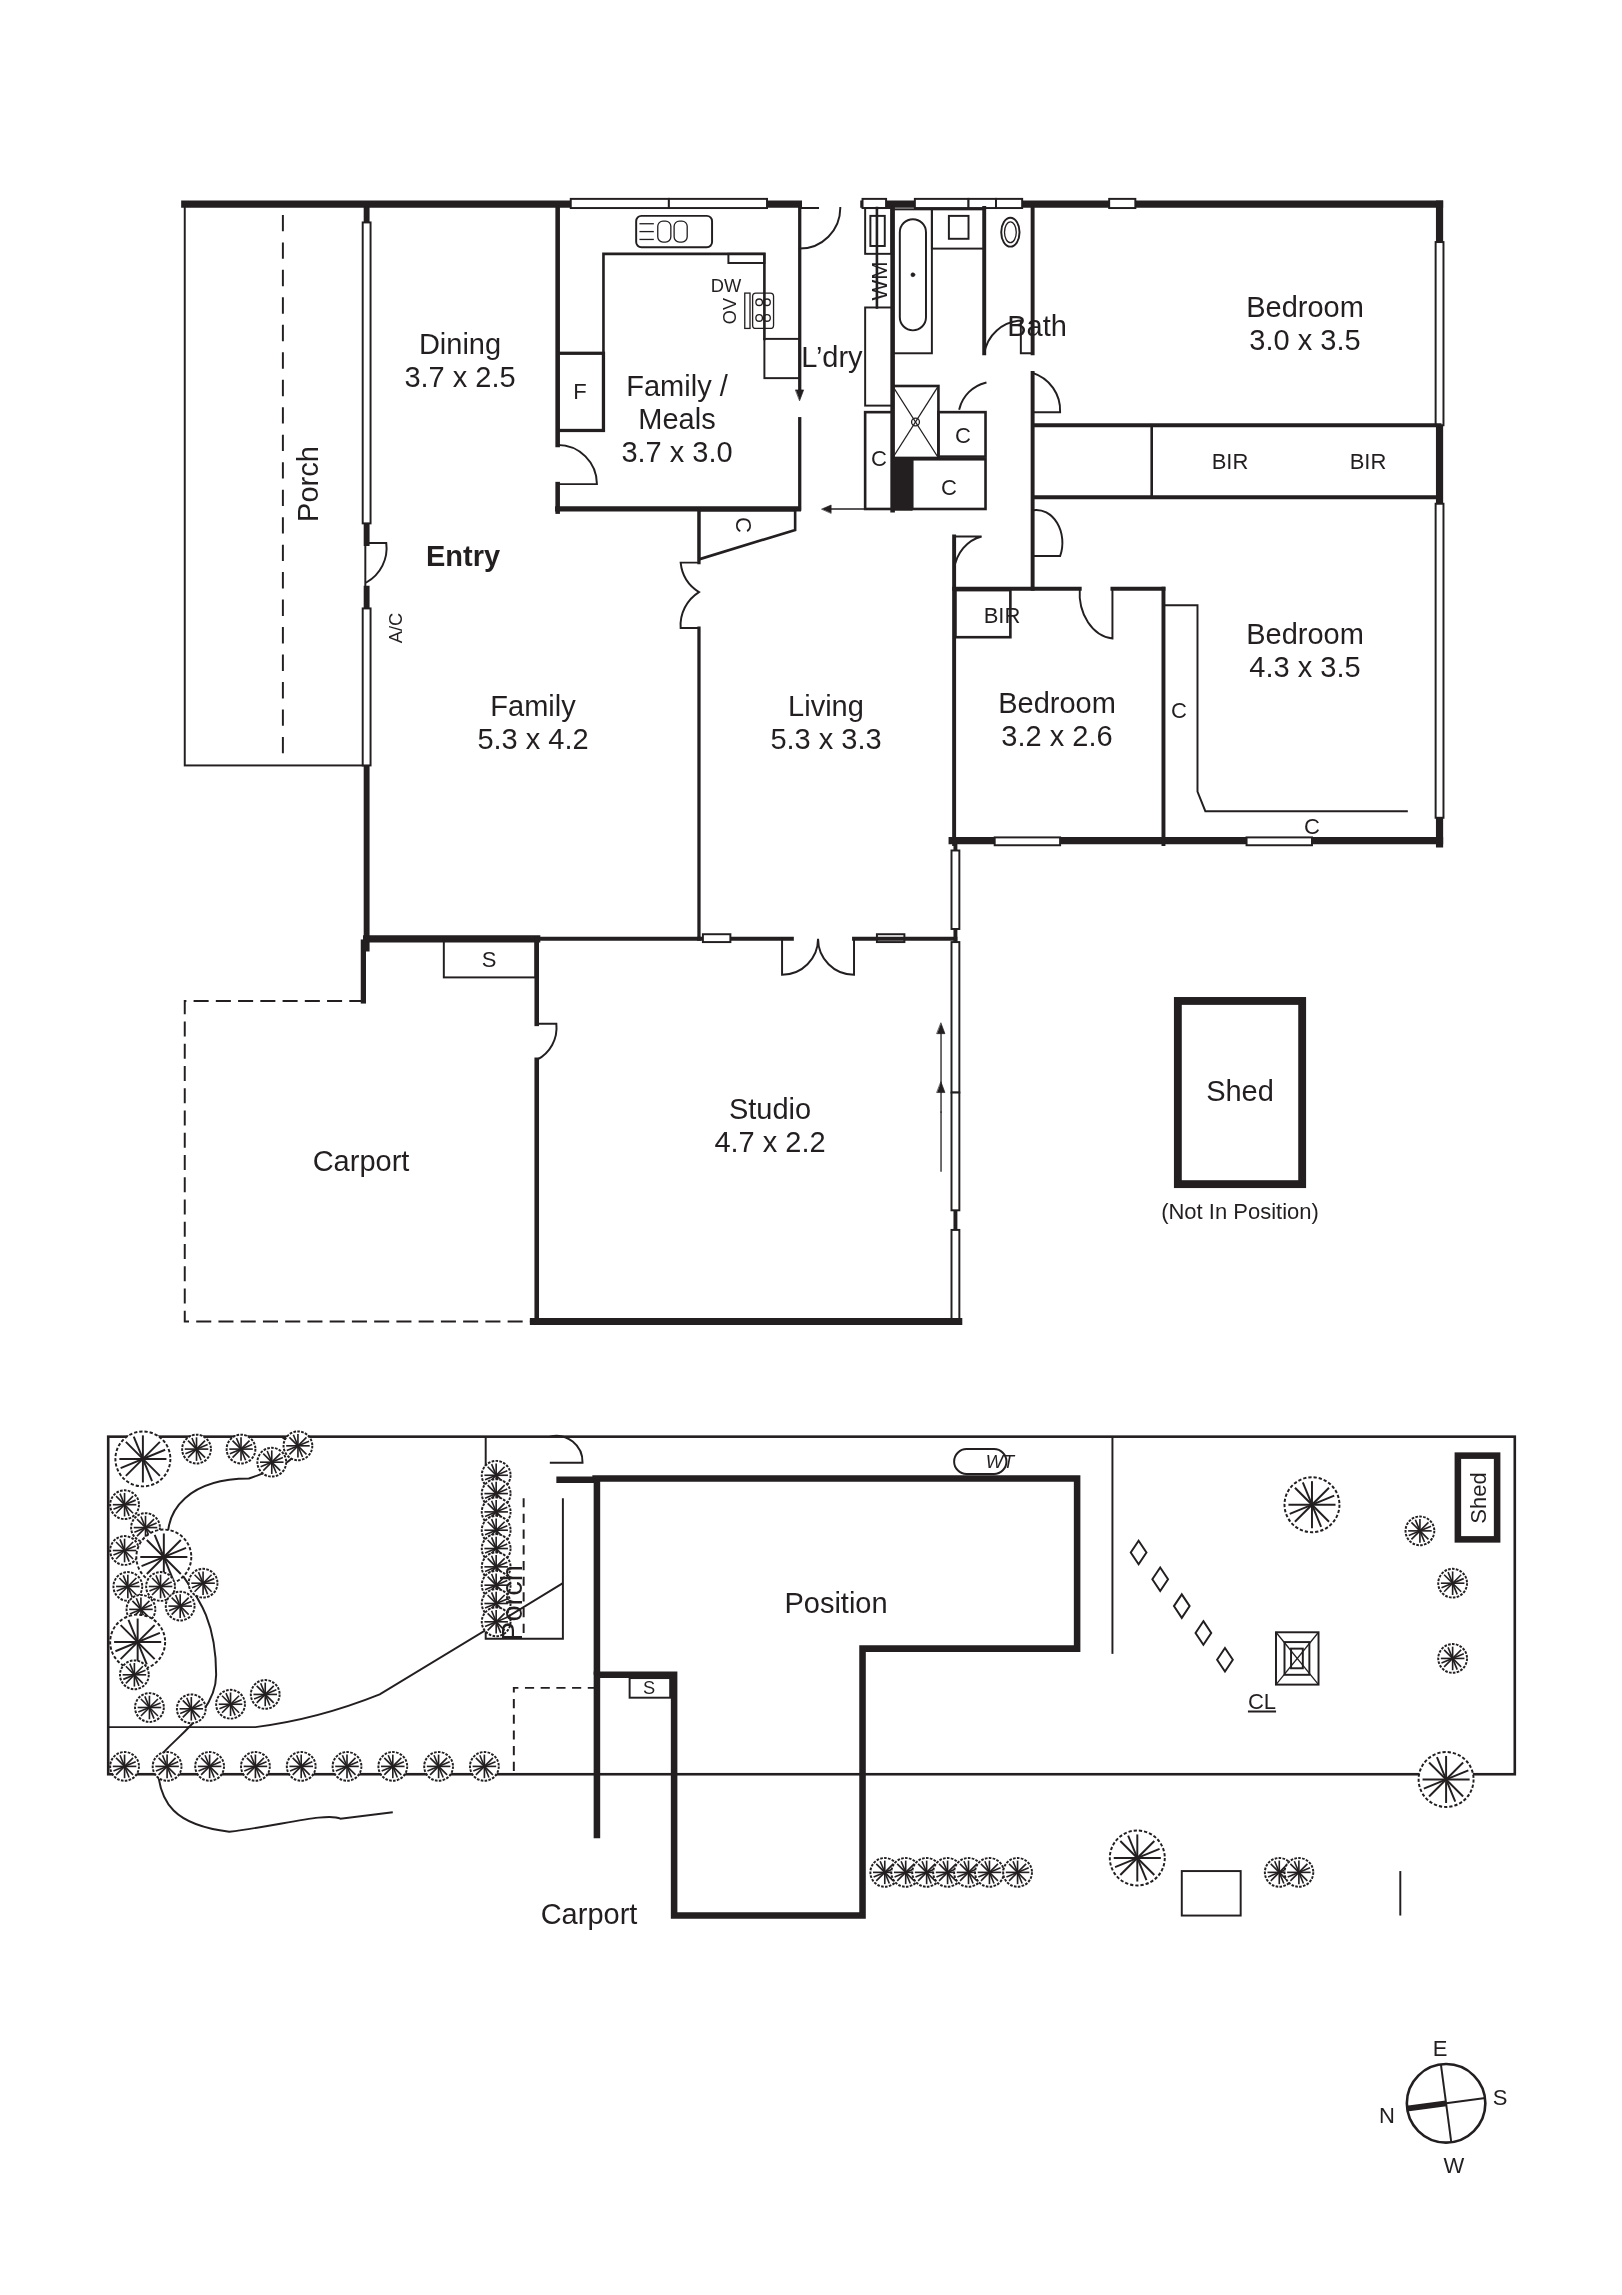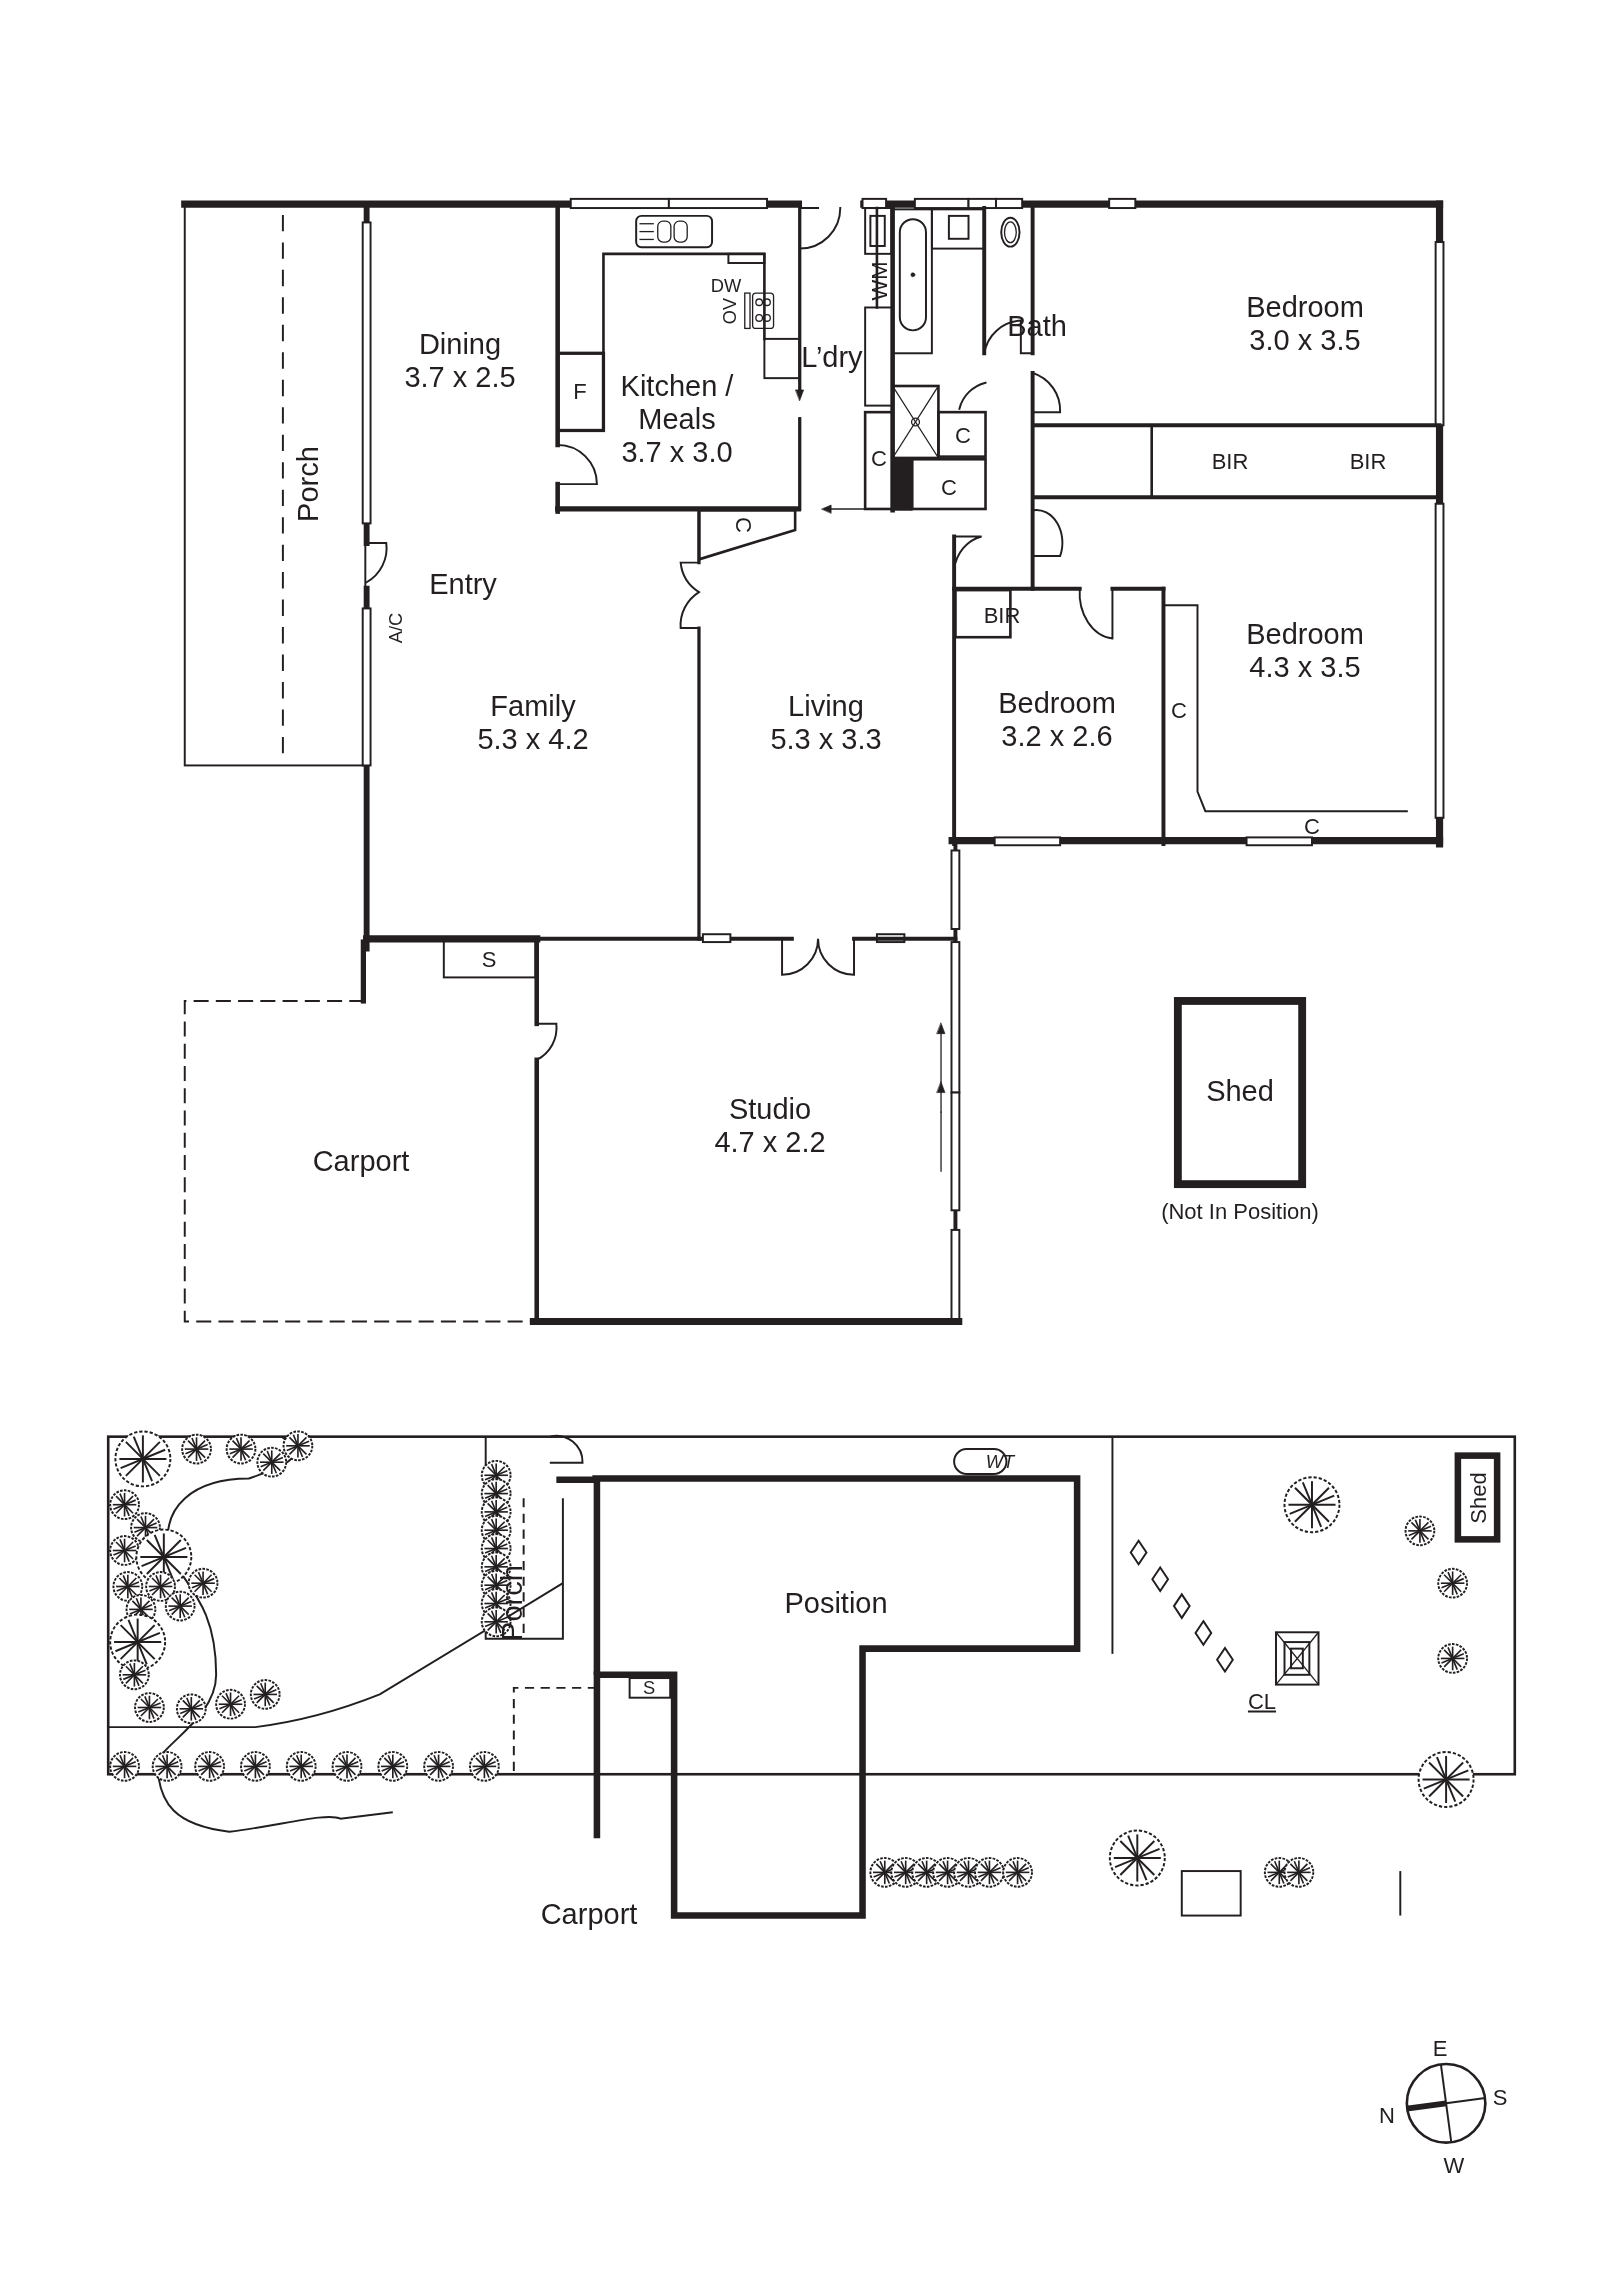--- a/index.html
+++ b/index.html
@@ -156,31 +156,31 @@
 
     <rect x="1800" y="1530" width="190" height="280" stroke-width="12"></rect>
   </g>
 </svg>
 
 <div class="lbl" style="left:460px;top:361px;">
   <span>Dining</span>
   <span class="dim">3.7 x 2.5</span>
 </div>
 <div class="lbl" style="left:677px;top:419px;">
-  <span class="dim">Kitchen /</span>
+  <span class="dim">Family /</span>
   <span class="dim">Meals</span>
   <span class="dim">3.7 x 3.0</span>
 </div>
 <div class="lbl" style="left:832px;top:357px;">L’dry</div>
 <div class="lbl" style="left:1037px;top:326px;">Bath</div>
 <div class="lbl" style="left:1305px;top:324px;">
   <span>Bedroom</span>
   <span class="dim">3.0 x 3.5</span>
 </div>
-<div class="lbl" style="left:463px;top:584px;">Entry</div>
+<div class="lbl" style="left:463px;top:556px;font-weight:bold;">Entry</div>
 <div class="lbl" style="left:533px;top:723px;">
   <span>Family</span>
   <span class="dim">5.3 x 4.2</span>
 </div>
 <div class="lbl" style="left:826px;top:723px;">
   <span>Living</span>
   <span class="dim">5.3 x 3.3</span>
 </div>
 <div class="lbl" style="left:1057px;top:720px;">
   <span>Bedroom</span>

